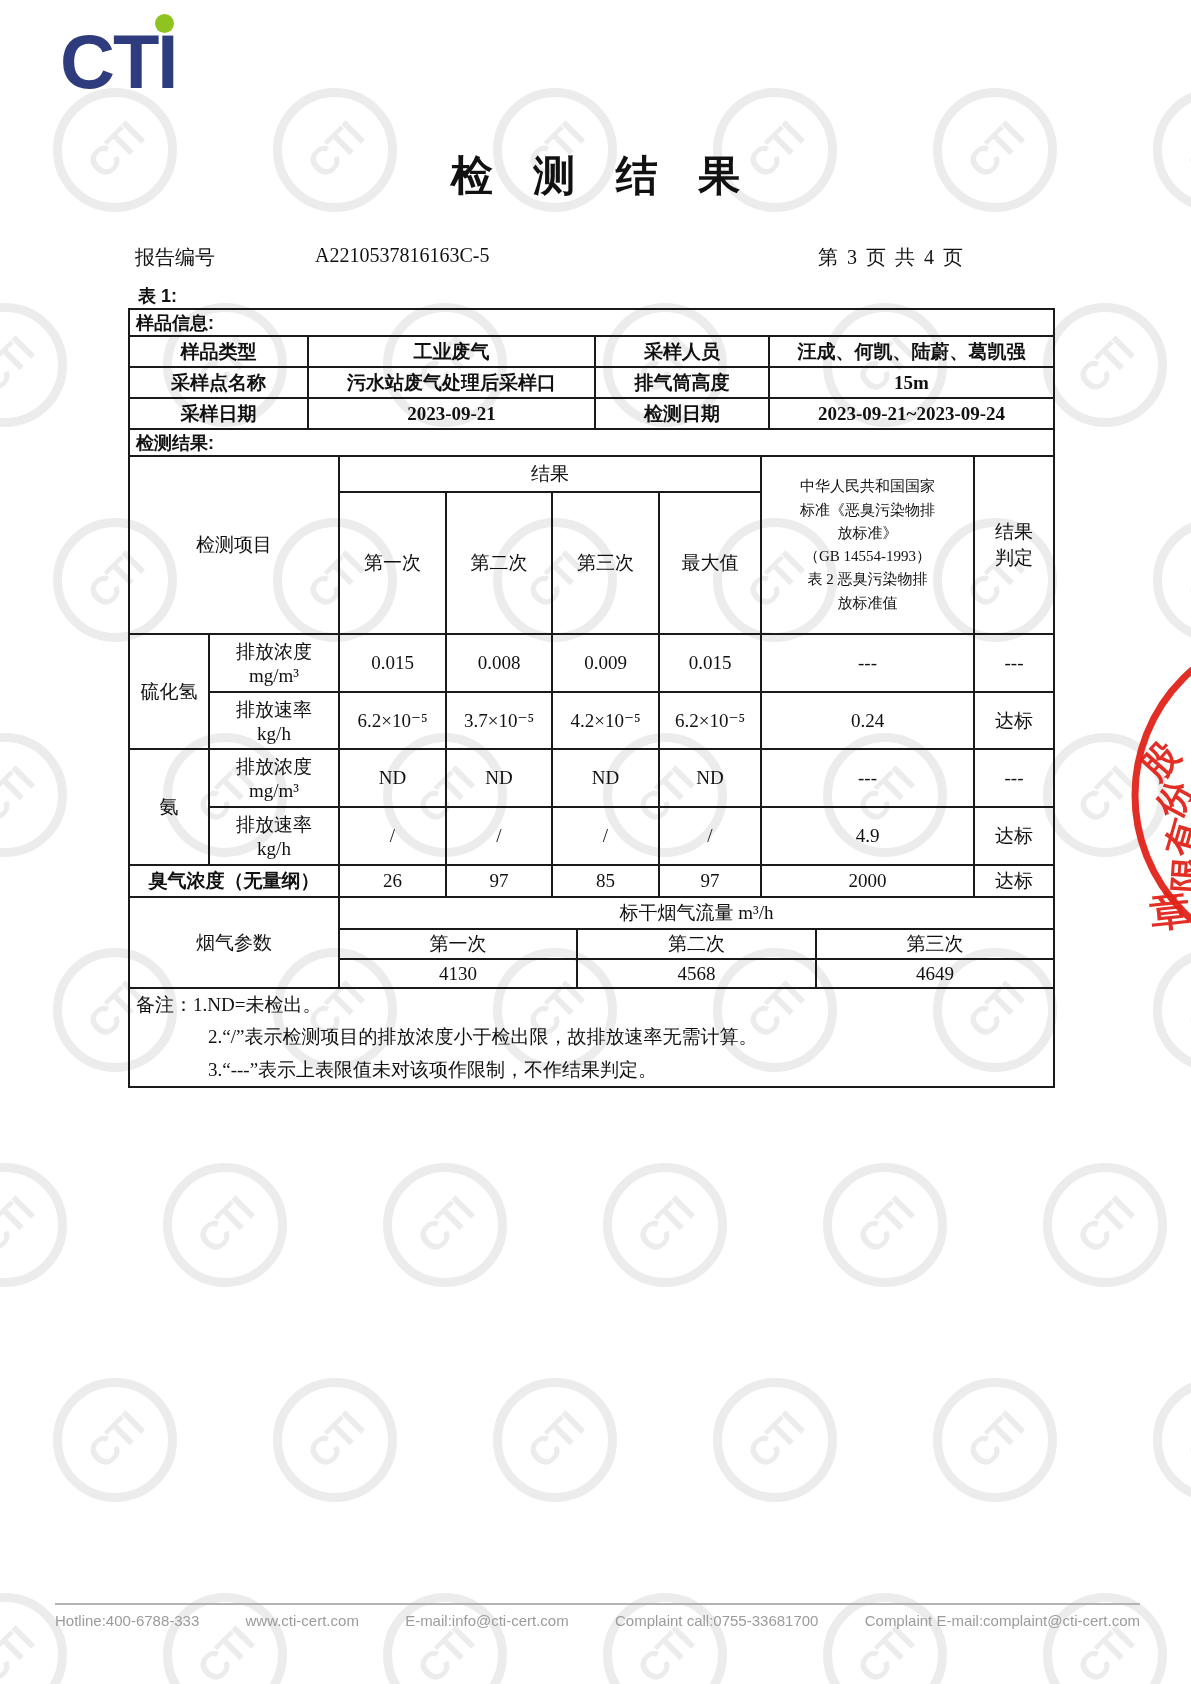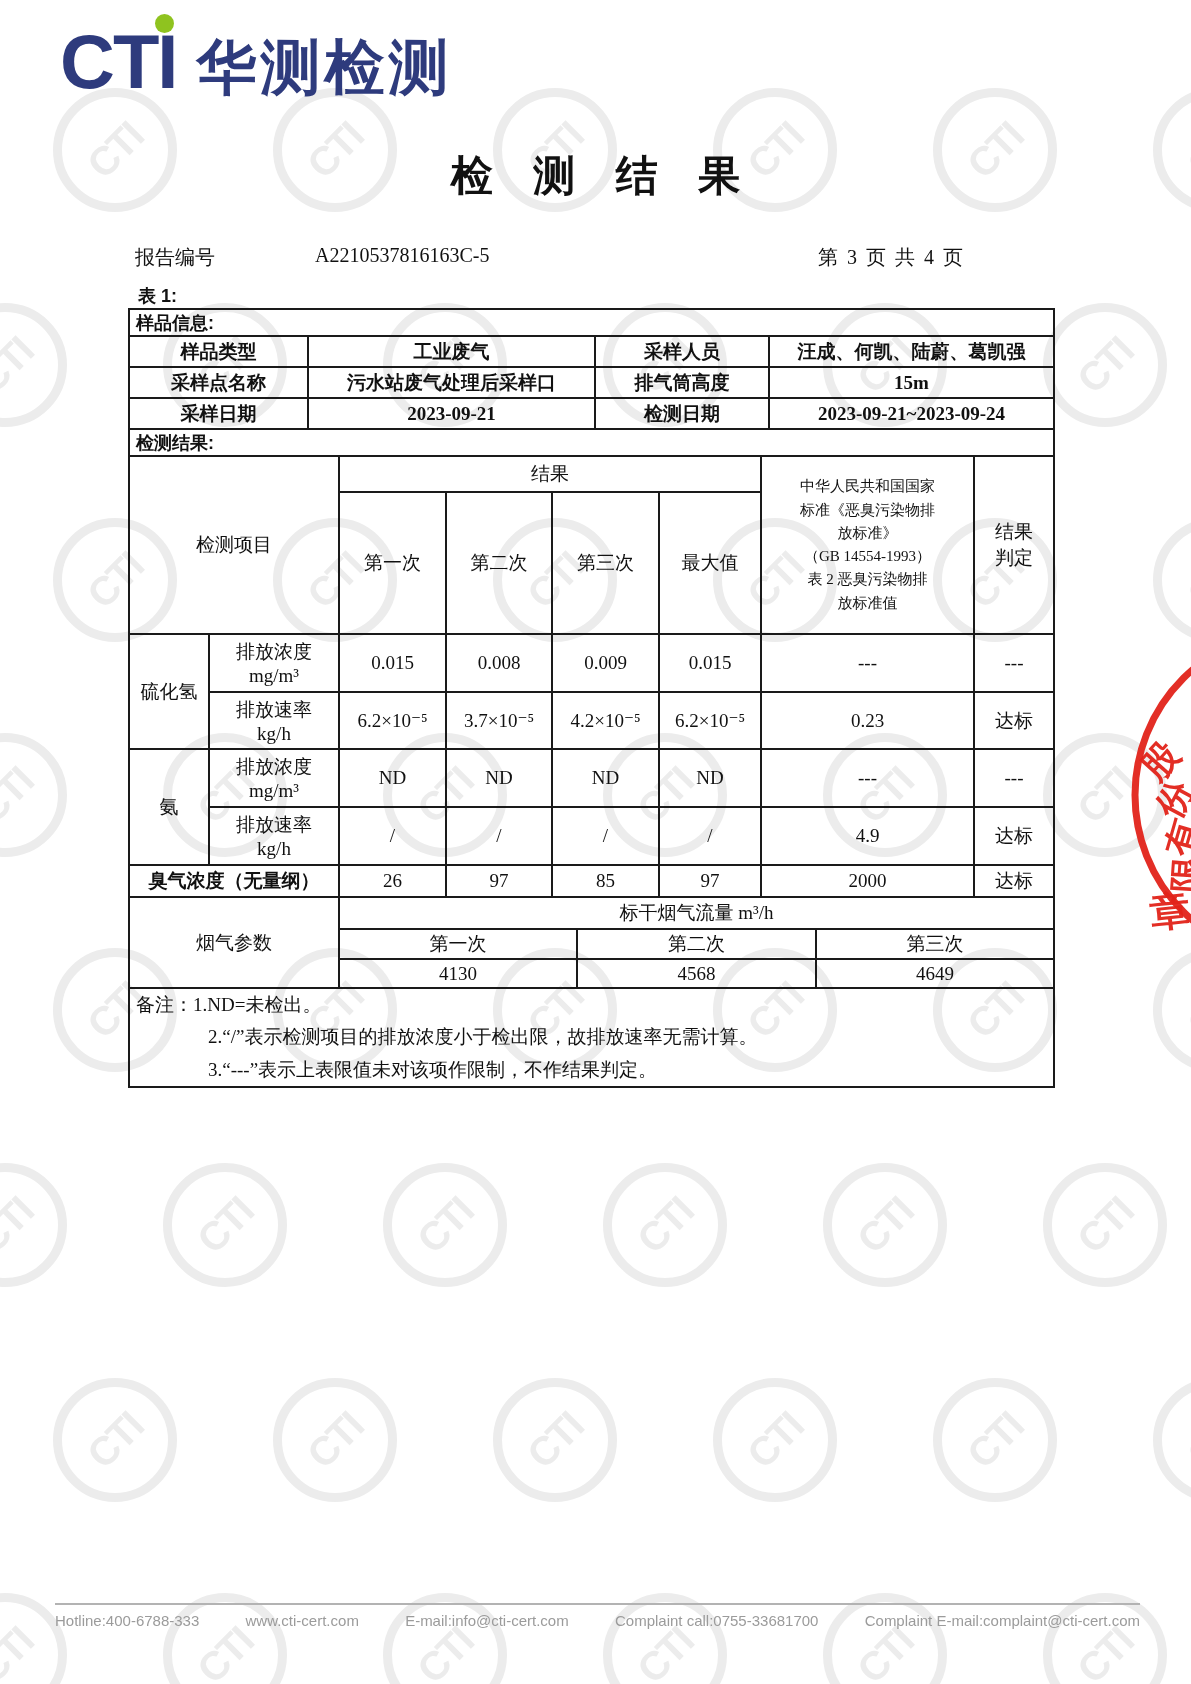--- a/index.html
+++ b/index.html
@@ -210,21 +210,20 @@
       </div>
     </div>
 
   <div class="content">
 
     <div class="logo-row">
       <div class="logo-cti">
         <span>CTI</span>
         <span class="logo-dot"></span>
       </div>
-      <div class="logo-cn">华测检测</div>
     </div>
 
     <div class="doc-title">检 测 结 果</div>
 
     <div class="meta-row">
       <span class="meta-label">报告编号</span>
       <span class="meta-value">A2210537816163C-5</span>
       <span class="meta-page">第 3 页 共 4 页</span>
     </div>
 
@@ -308,21 +307,21 @@
           <td class="tc">---</td>
           <td class="tc">---</td>
         </tr>
         <tr class="h57">
           <td class="tc pre">排放速率
 kg/h</td>
           <td class="tc">6.2×10⁻⁵</td>
           <td class="tc">3.7×10⁻⁵</td>
           <td class="tc">4.2×10⁻⁵</td>
           <td class="tc">6.2×10⁻⁵</td>
-          <td class="tc">0.23</td>
+          <td class="tc">0.24</td>
           <td class="tc">达标</td>
         </tr>
         <tr class="h58">
           <td class="tc" rowspan="2">氨</td>
           <td class="tc pre">排放浓度
 mg/m³</td>
           <td class="tc">ND</td>
           <td class="tc">ND</td>
           <td class="tc">ND</td>
           <td class="tc">ND</td>

